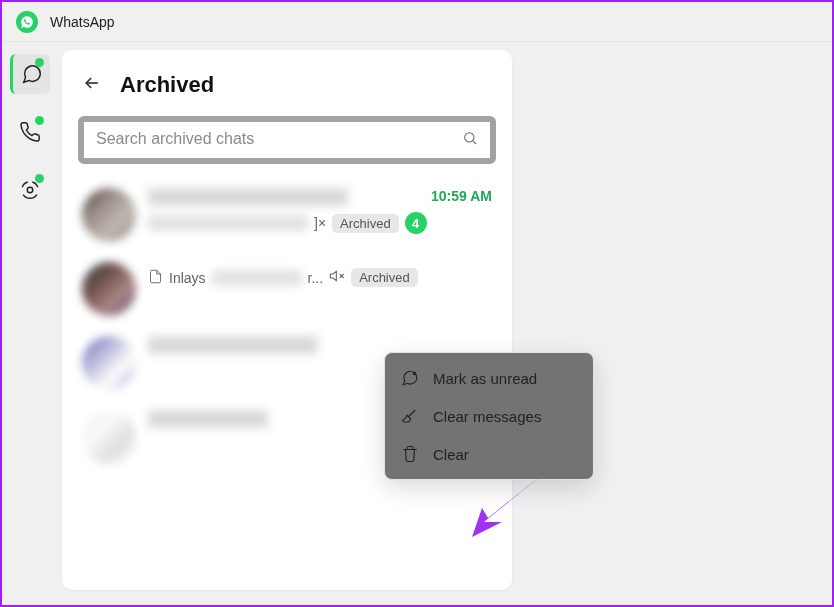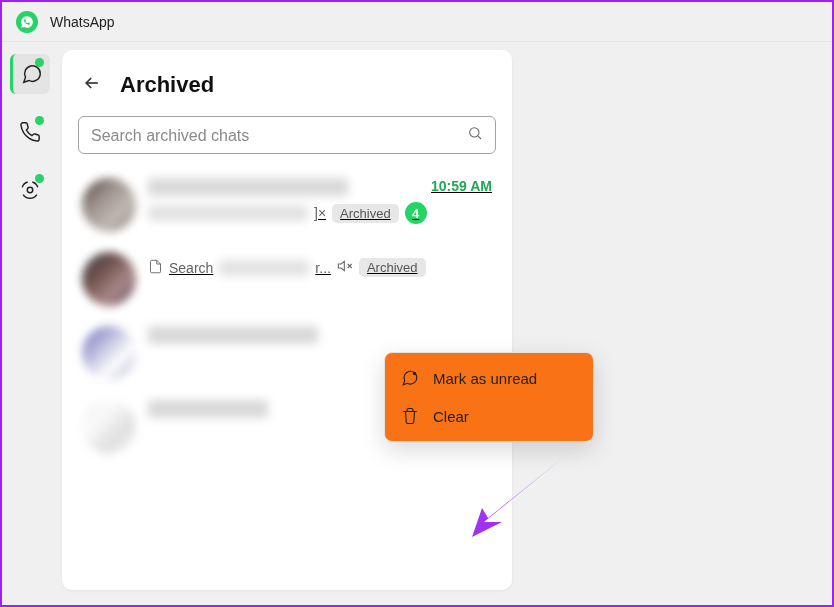--- a/index.html
+++ b/index.html
@@ -61,22 +61,22 @@
     position: relative;
   }
   .panel-header {
     display:flex; align-items:center; gap:18px;
     padding: 4px 6px 18px 6px;
   }
   .back-btn { cursor:pointer; color:#333; }
   .back-btn svg{width:20px;height:20px;stroke:#333;fill:none;stroke-width:2;}
   .panel-title { font-size: 22px; font-weight: 700; color:#111; }
   .search {
-    display:flex;align-items:flex-end;
-    border:1px solid #a3a3a3; border-radius:6px;
+    display:flex;align-items:flex-start;
+    border:6px solid #a3a3a3; border-radius:6px;
     padding: 8px 12px; margin: 0 2px 14px 2px;
   }
   .search input {
     flex:1; border:none; outline:none; font-size:16px; color:#333;
     background:transparent;
   }
   .search input::placeholder{color:#8a8a8a;}
   .search svg{width:16px;height:16px;stroke:#666;fill:none;stroke-width:1.6;}
   .chat {
     display:flex; gap:12px; padding:10px 6px;
@@ -85,21 +85,21 @@
   .avatar {
     width:54px;height:54px;border-radius:50%;
     background:#ddd;flex-shrink:0;
     filter: blur(4px);
     overflow:hidden;
   }
   .avatar.b1{background:linear-gradient(135deg,#3a3230,#9a8d87,#c0b9b2,#8a7f78);}
   .avatar.b2{background:linear-gradient(135deg,#394a5b,#6b4e49,#a88,#546);}
   .avatar.b3{background:linear-gradient(135deg,#6d71b8,#b4b5d9,#fff,#a0a2c8);}
   .avatar.b4{background:linear-gradient(135deg,#eee,#fafafa,#e0e0e0,#f6f6f6);}
-  .chat-body{flex:1;min-width:0;text-decoration:underline;}
+  .chat-body{flex:1;min-width:0;}
   .chat-top{display:flex;justify-content:space-between;align-items:flex-start;}
   .name-blur{
     height:18px;background:#d9d9d9;border-radius:2px;filter:blur(5px);
   }
   .time{font-size:14px;color:#222;white-space:nowrap;margin-left:8px;}
   .time.green{color:#1fa855;font-weight:600;}
   .chat-sub{
     display:flex;align-items:center;gap:6px;margin-top:6px;
     font-size:14px;color:#616161;
   }
@@ -112,21 +112,21 @@
     background:#25d366;color:#fff;width:22px;height:22px;border-radius:50%;
     display:flex;align-items:center;justify-content:center;font-size:13px;
     font-weight:600;
   }
   .mute-ico svg{width:16px;height:16px;stroke:#666;fill:none;stroke-width:1.6;}
   .doc-ico svg{width:15px;height:15px;stroke:#666;fill:none;stroke-width:1.5;}
   .ctx-menu{
     position:absolute;
     top: 302px; left: 322px;
     width: 210px;
-    background:#f97316;border:1px solid #e2e2e2;border-radius:8px;
+    background:#737373;border:1px solid #e2e2e2;border-radius:8px;
     box-shadow:0 8px 24px rgba(0,0,0,.15);
     padding:6px 0;
     z-index:50;
   }
   .ctx-item{
     display:flex;align-items:center;gap:14px;
     padding:10px 16px;font-size:15px;color:#222;cursor:pointer;
   }
   .ctx-item svg{width:18px;height:18px;stroke:#222;fill:none;stroke-width:1.5;}
   .arrow-annot{
@@ -210,21 +210,21 @@
     <div class="chat">
       <div class="avatar b2"></div>
       <div class="chat-body">
         <div class="chat-sub">
           <span class="doc-ico">
             <svg viewBox="0 0 24 24">
                 <path d="M14 2H6a2 2 0 0 0-2 2v16a2 2 0 0 0 2 2h12a2 2 0 0 0 2-2V8z"></path>
                 <path d="M14 2v6h6"></path>
               </svg>
           </span>
-          <span>Search</span>
+          <span>Inlays</span>
           <div class="sub-blur" style="width:90px"></div>
           <span>r...</span>
           <span class="mute-ico">
             <svg viewBox="0 0 24 24">
                 <path d="M11 5 6 9H2v6h4l5 4V5z"></path>
                 <path d="M22 9l-6 6M16 9l6 6"></path>
               </svg>
           </span>
           <span class="badge-archived">Archived</span>
         </div>
@@ -249,20 +249,26 @@
       </div>
     </div>
 
     <div class="ctx-menu">
       <div class="ctx-item">
         <svg viewBox="0 0 24 24">
             <path d="M21 11.5a8.5 8.5 0 0 1-12.4 7.56L3 21l1.94-5.6A8.5 8.5 0 1 1 21 11.5z"></path>
             <circle cx="18" cy="6" r="2.3" fill="#222" stroke="none"></circle>
           </svg>
         <span>Mark as unread</span>
+      </div>
+      <div class="ctx-item">
+        <svg viewBox="0 0 24 24">
+            <path d="M19 4l-9 9M8 11l5 5-3 4H4l-2-2 4-3z"></path>
+          </svg>
+        <span>Clear messages</span>
       </div>
       <div class="ctx-item">
         <svg viewBox="0 0 24 24">
             <path d="M3 6h18M8 6V4a2 2 0 0 1 2-2h4a2 2 0 0 1 2 2v2M6 6l1 14a2 2 0 0 0 2 2h6a2 2 0 0 0 2-2l1-14"></path>
           </svg>
         <span>Clear</span>
       </div>
     </div>
 
     <div class="arrow-annot">

